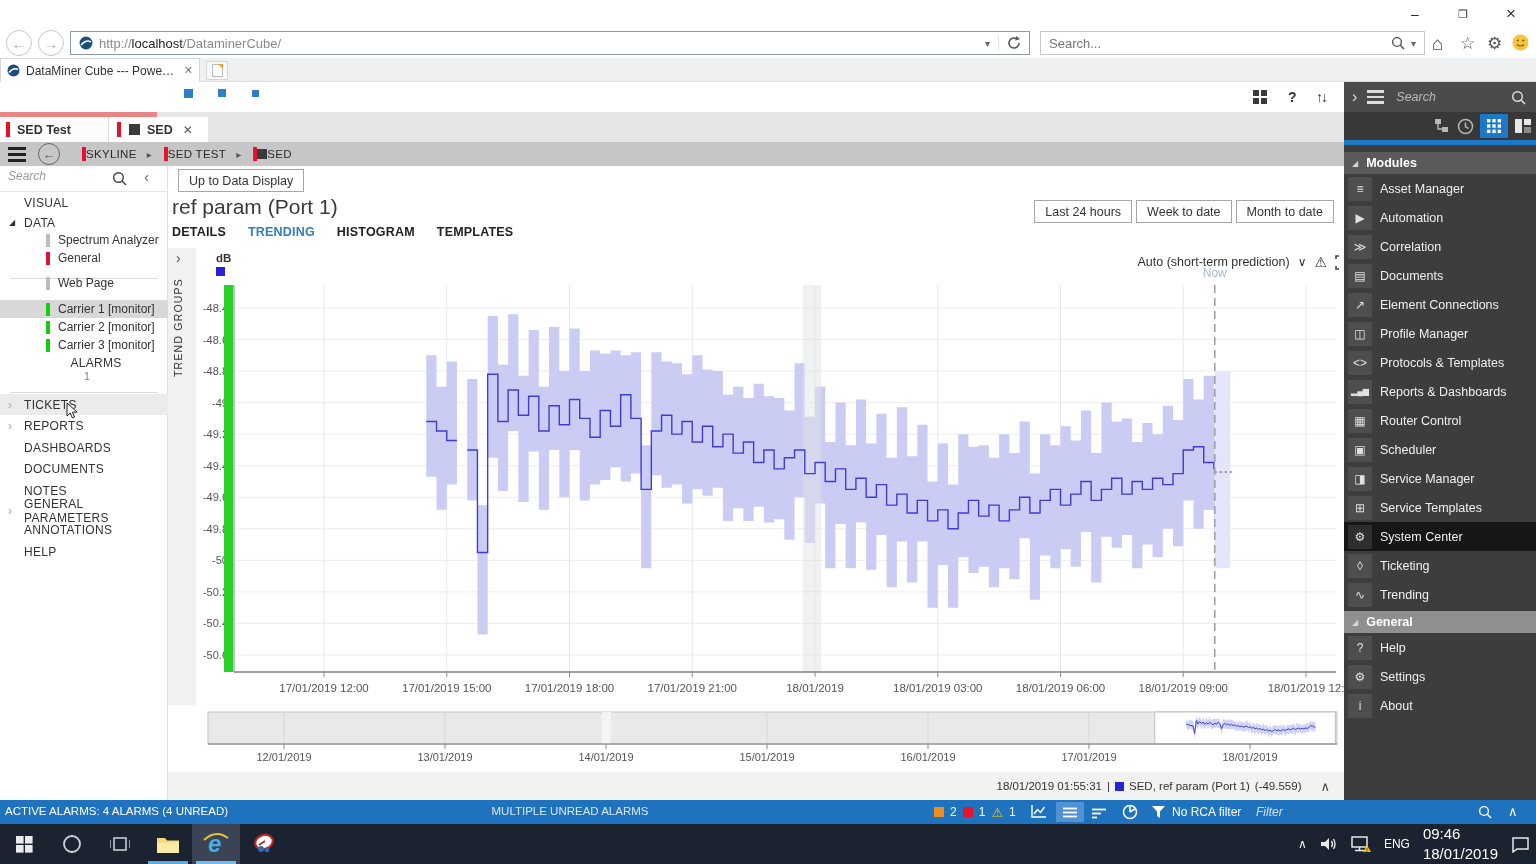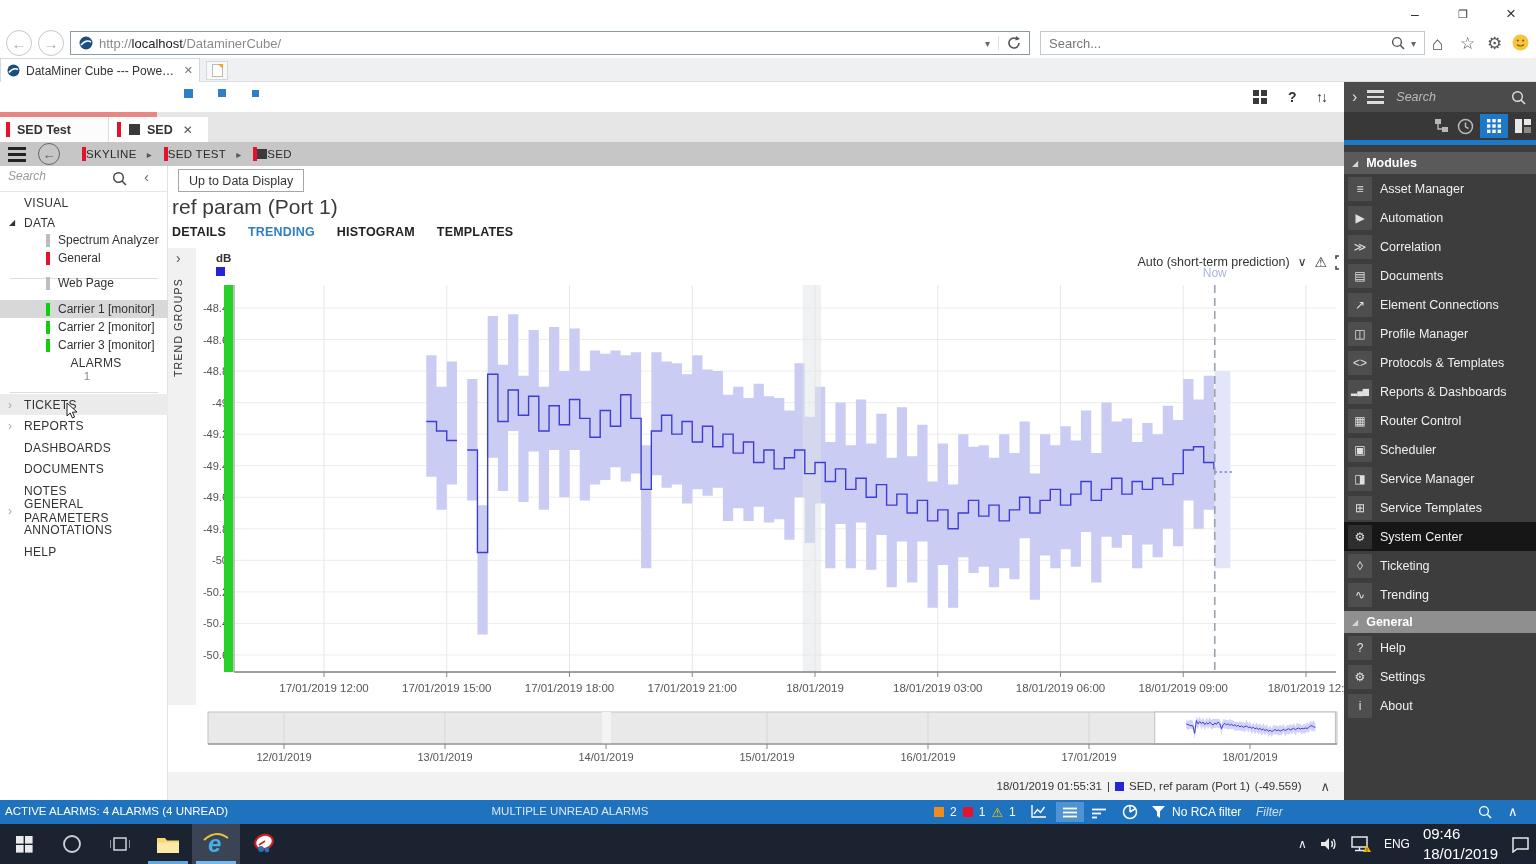--- a/index.html
+++ b/index.html
@@ -332,20 +332,25 @@
   </div>
 
   <div class="abs" id="main"></div>
   <div class="abs" id="upbtn">Up to Data Display</div>
   <div class="abs" id="pagetitle">ref param (Port 1)</div>
   <div class="abs" id="ctabs">
       <span class="ctab">DETAILS</span>
       <span class="ctab active">TRENDING</span>
       <span class="ctab">HISTOGRAM</span>
       <span class="ctab">TEMPLATES</span>
+    </div>
+  <div class="abs" id="rangebtns">
+      <span class="rangebtn">Last 24 hours</span>
+      <span class="rangebtn">Week to date</span>
+      <span class="rangebtn">Month to date</span>
     </div>
 
   <div class="abs" id="tgstrip"></div>
   <div class="abs" id="tgexp">›</div>
   <div class="abs" id="tglabel">TREND GROUPS</div>
 
   <div class="abs" id="legend">
     <div class="unit">dB</div>
     <div class="sq"></div>
   </div>

